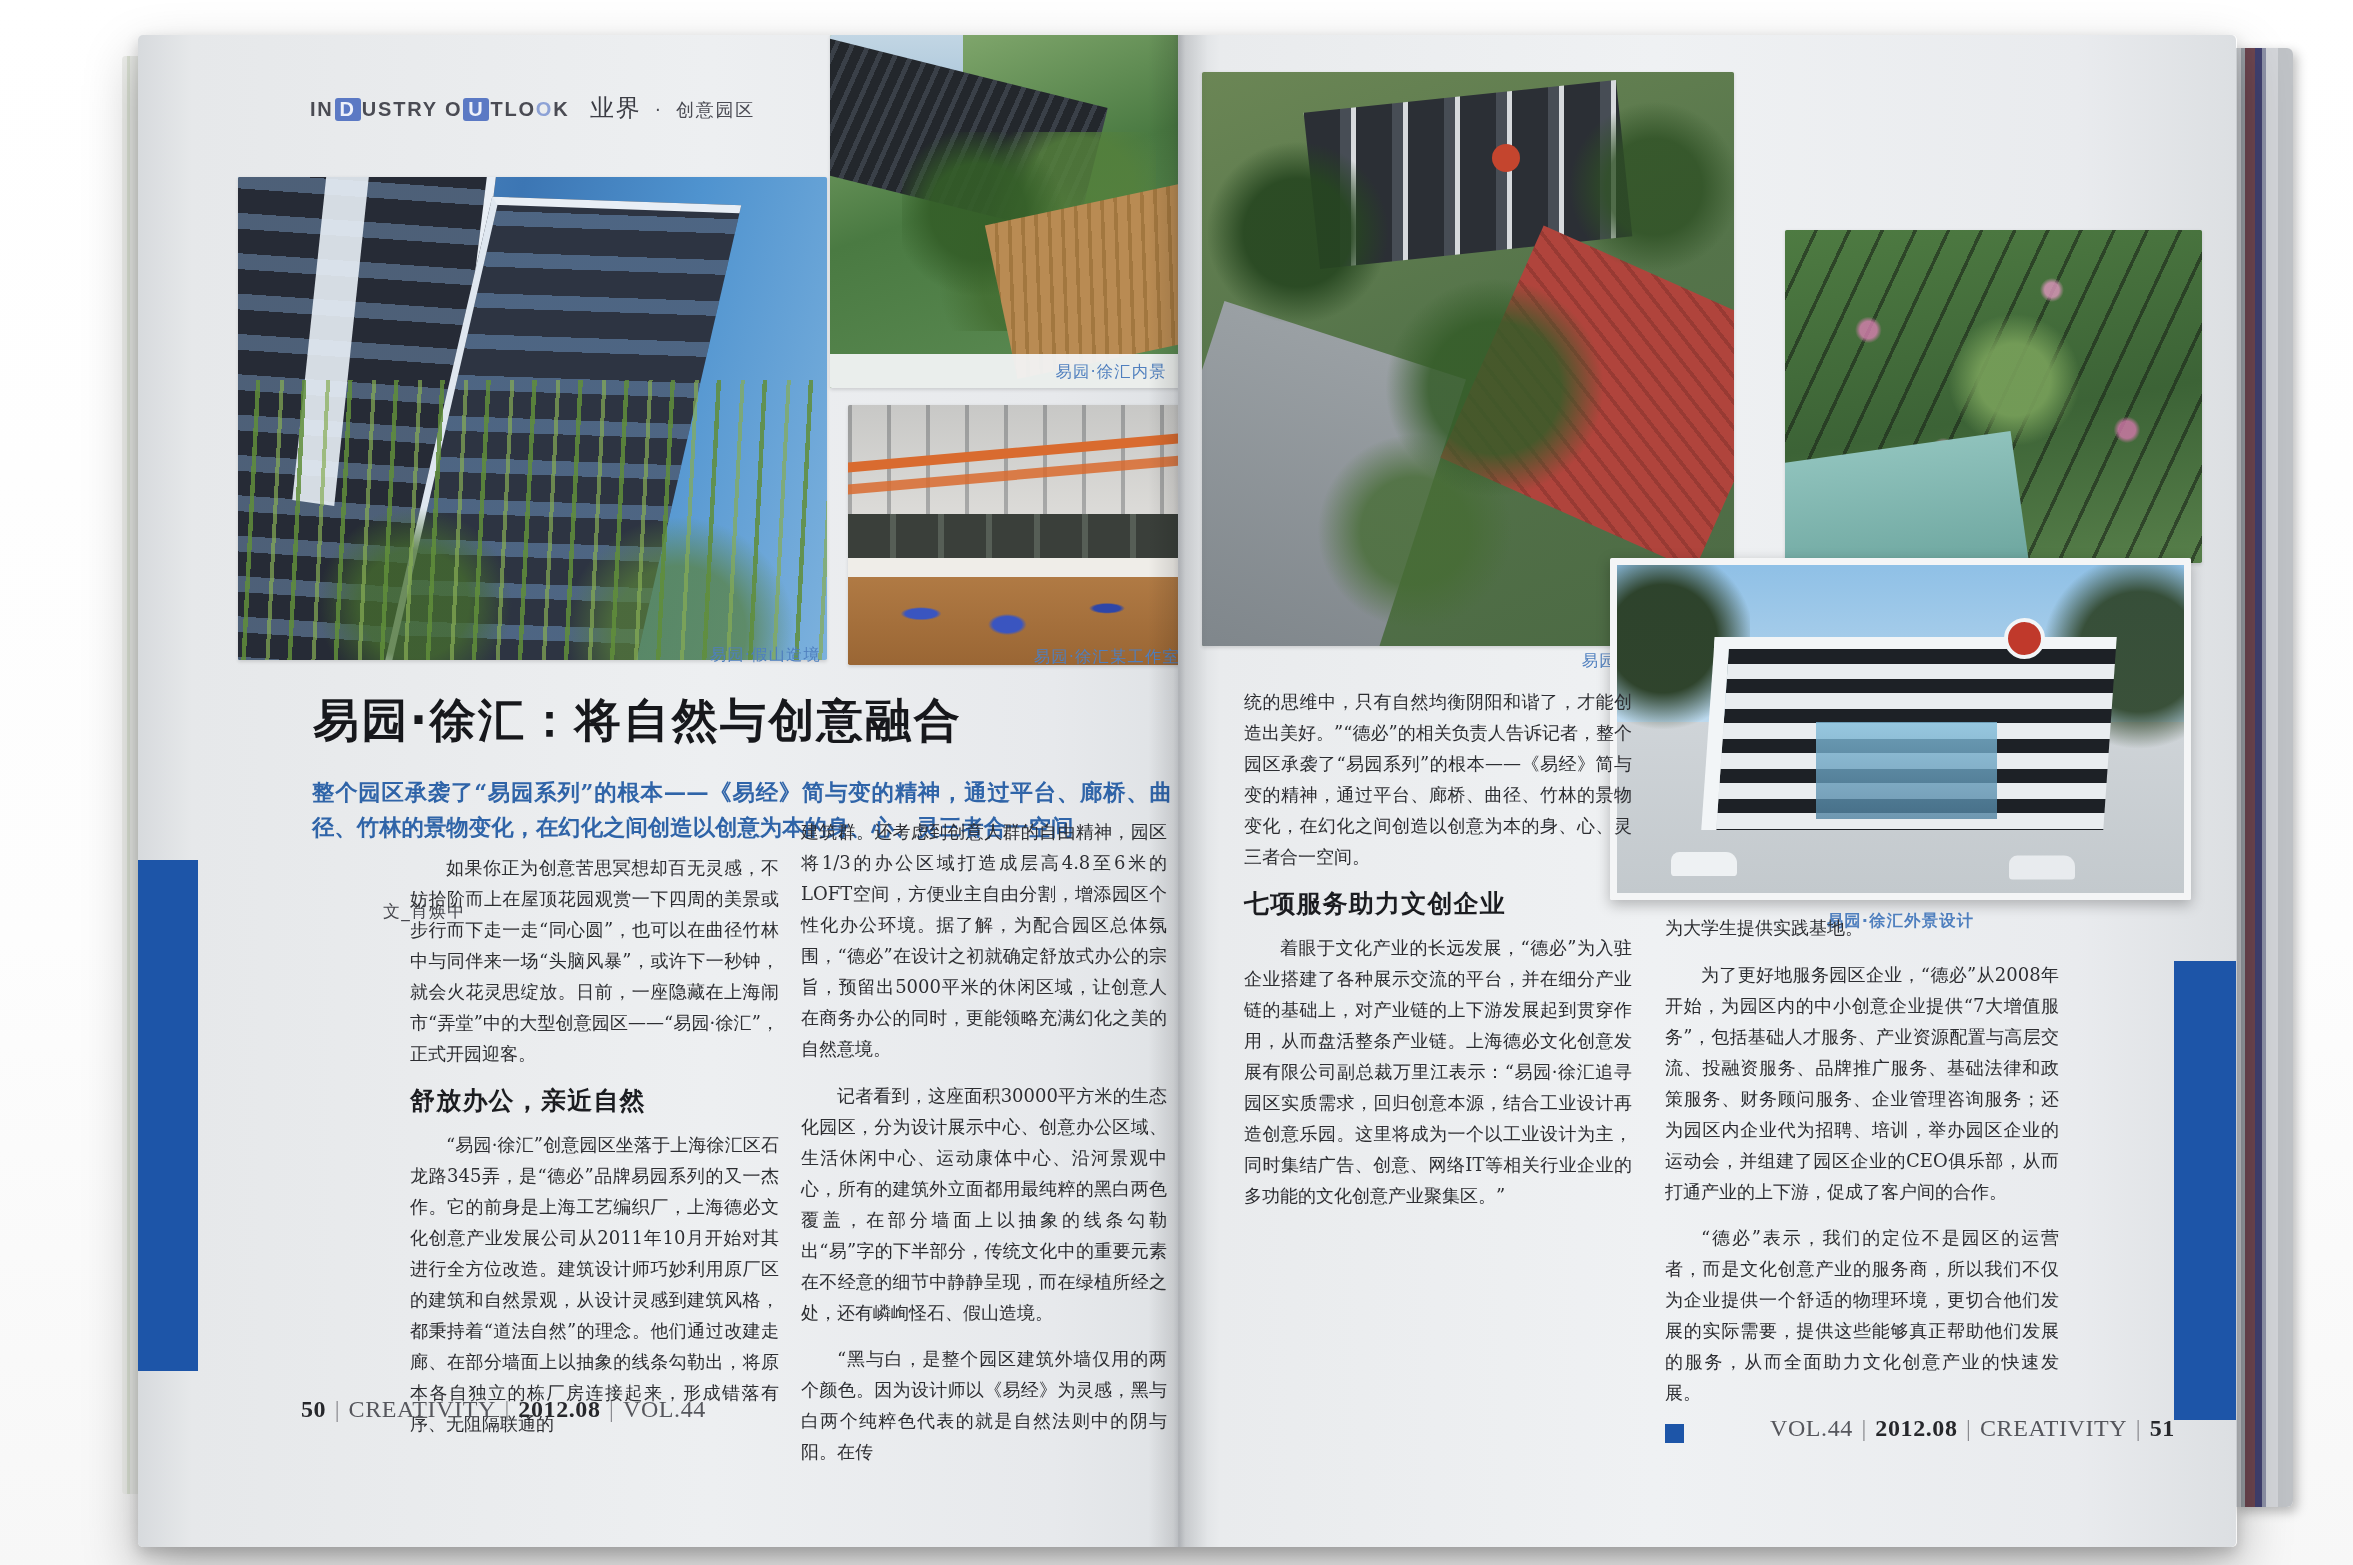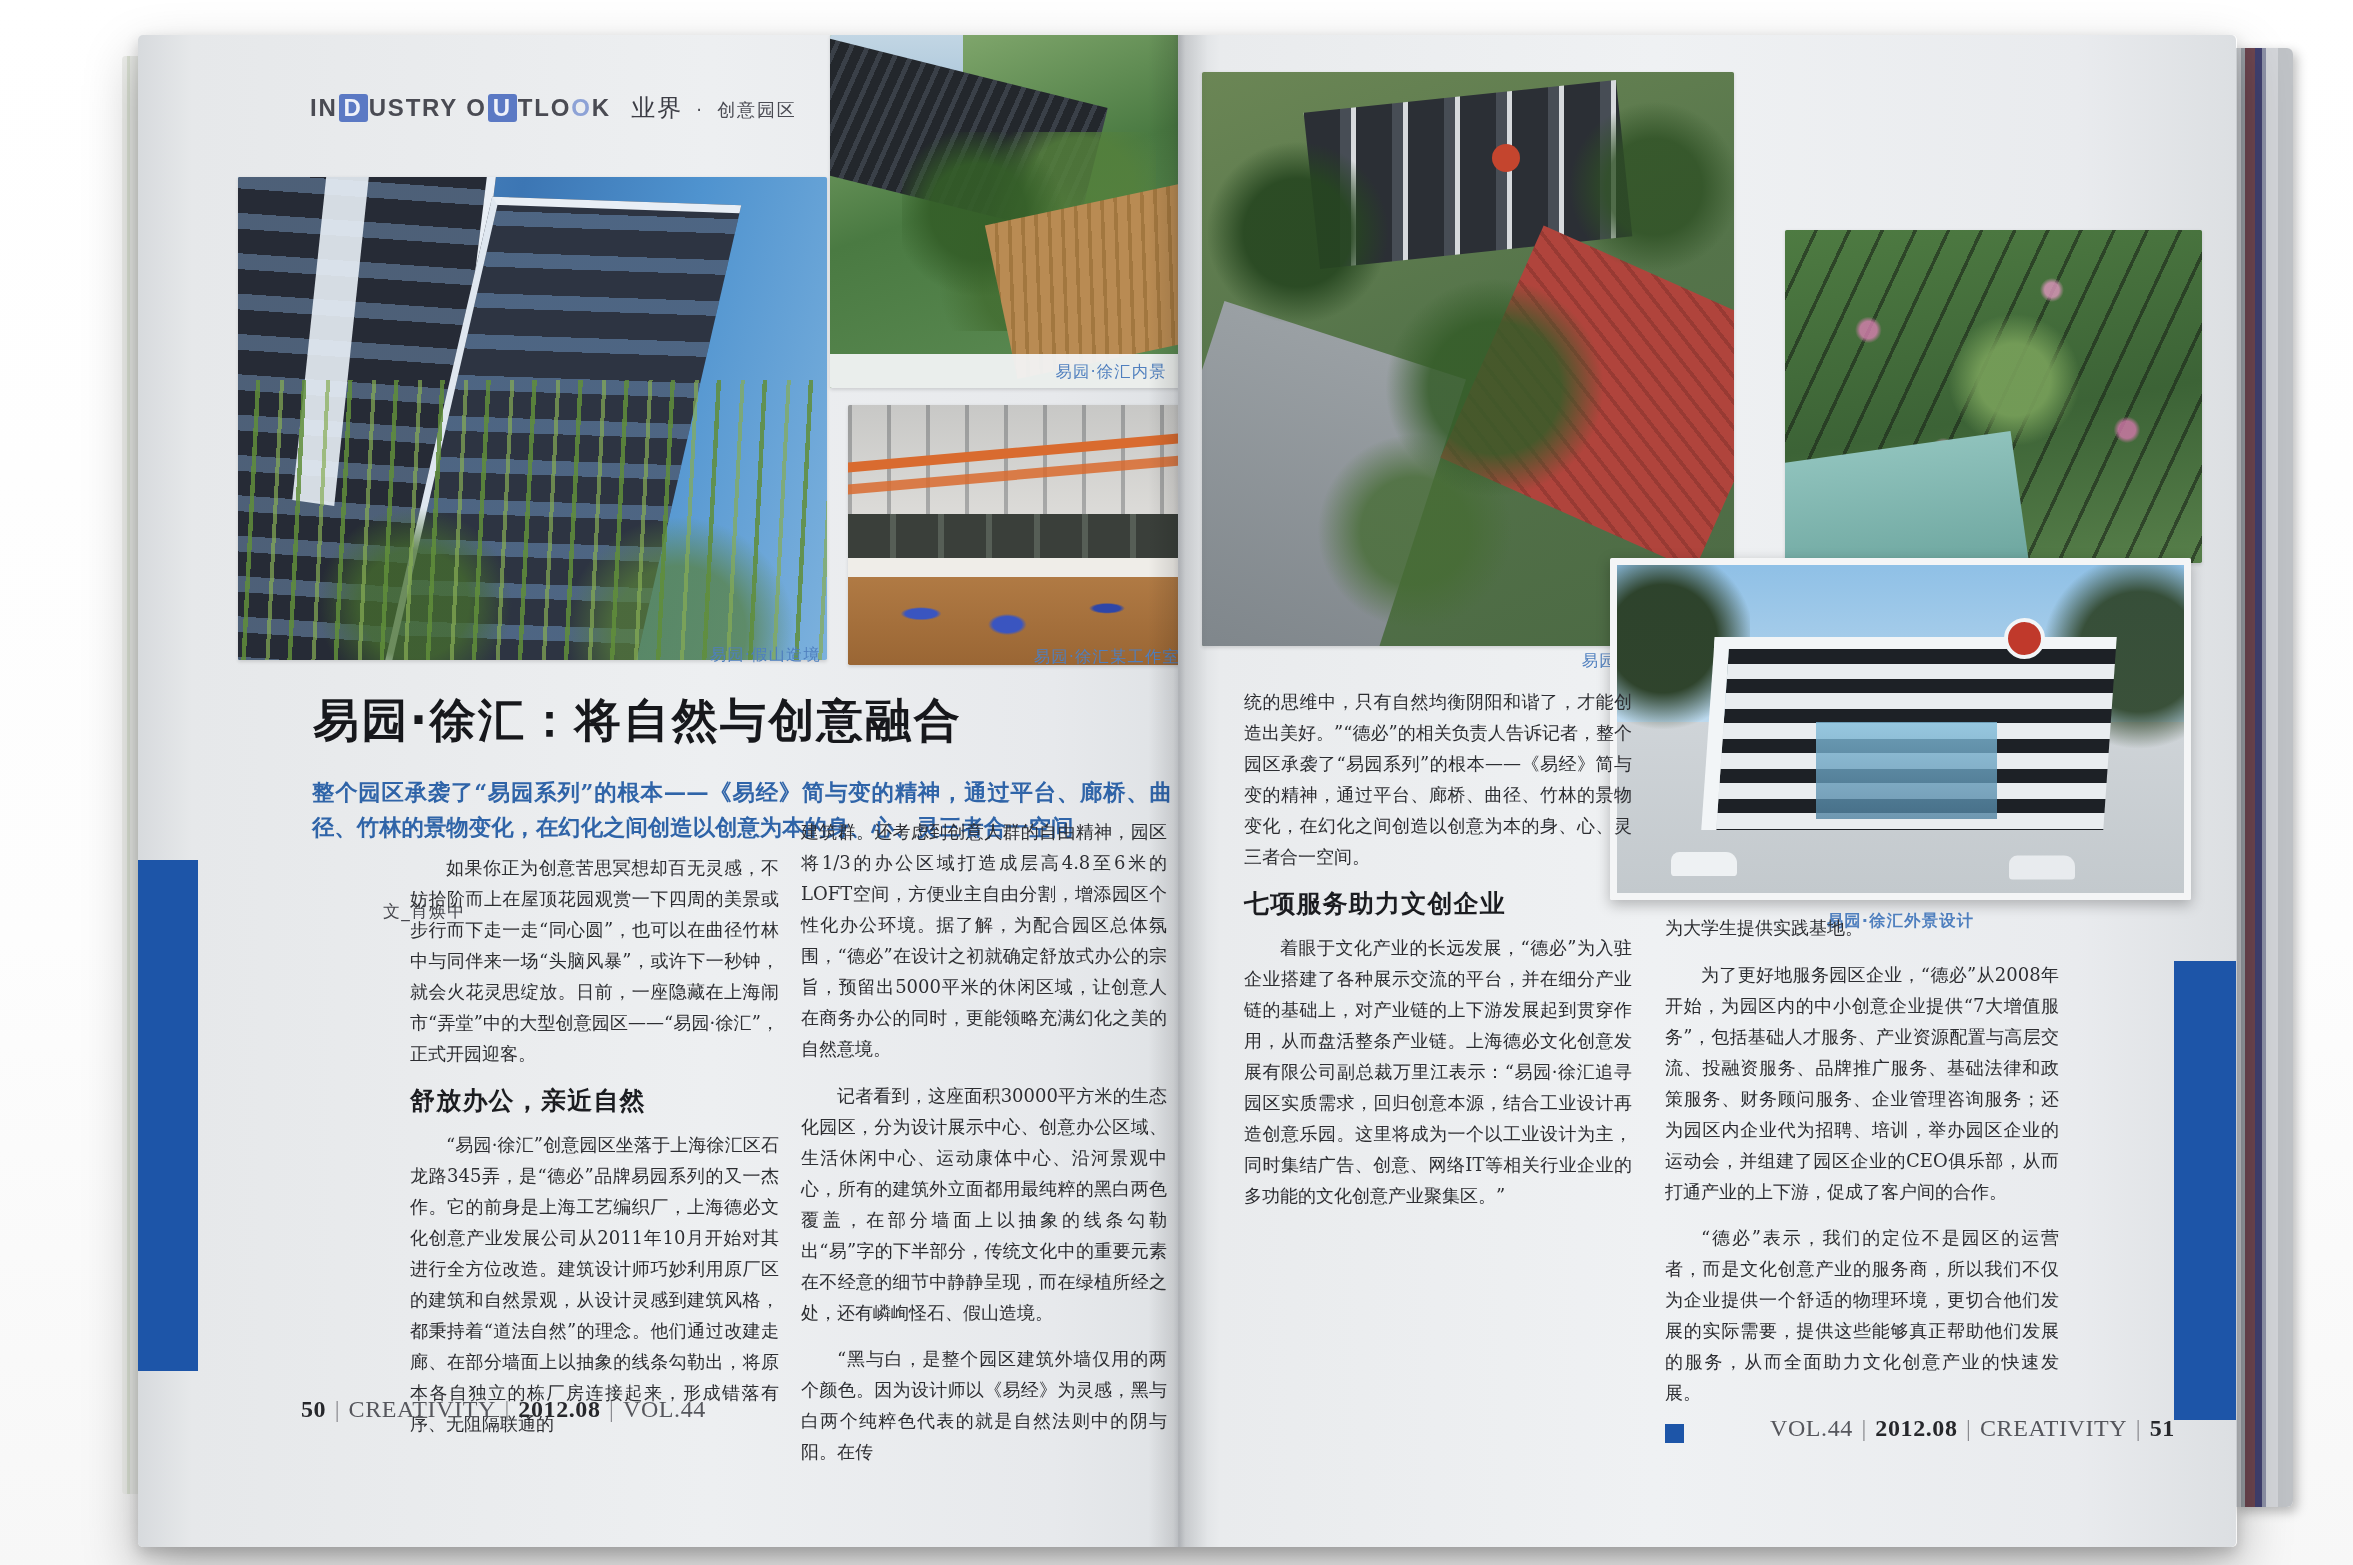--- a/index.html
+++ b/index.html
@@ -8,21 +8,21 @@
   .spread{position:absolute;left:138px;top:35px;width:2099px;height:1512px;box-shadow:0 24px 54px rgba(0,0,0,.28),0 6px 15px rgba(0,0,0,.18);border-radius:4.8px;}
   .page{position:absolute;top:0;height:100%;overflow:hidden;}
   .page.left{left:0;width:1040px;border-radius:4.8px 0 0 4.8px;background:linear-gradient(90deg,#d7dadd 0px,#e6e8ea 54px,#edeff1 55%,#e7e9ec 88%,#dfe2e5 100%);}
   .page.right{left:1040px;width:1058px;border-radius:0 4.8px 4.8px 0;background:linear-gradient(90deg,#d5d8db 0px,#e9ebed 42px,#eff1f3 45%,#e9ebee 85%,#dcdfe2 100%);}
   .spine{position:absolute;left:1010px;top:0;width:60px;height:100%;pointer-events:none;background:linear-gradient(90deg,rgba(0,0,0,0) 0%,rgba(0,0,0,.10) 42%,rgba(20,22,30,.20) 52%,rgba(0,0,0,.08) 62%,rgba(0,0,0,0) 100%);}
   
   .stack-right{position:absolute;left:2235px;top:48px;width:58px;height:1459px;border-radius:0 6px 6px 0;background:linear-gradient(90deg,#c9ccd0 0 6px,#9aa0a6 6px 9.7px,#6d4650 9.7px 20.5px,#40406f 20.5px 26.6px,#8d91a6 26.6px 31px,#d3d5d9 31px 43px,#bfc2c6 43px 58px);box-shadow:3.6px 4.8px 11px rgba(0,0,0,.25);}
   .stack-left{position:absolute;left:122px;top:56px;width:15.7px;height:1438px;border-radius:3.6px 0 0 3.6px;background:linear-gradient(90deg,#f0f1ee 0 4.8px,#dde3d6 4.8px 8.5px,#eceeea 8.5px 15.7px);}
   
   .hdr{position:absolute;left:172px;top:57px;white-space:nowrap;color:#44454d;letter-spacing:1.8px;}
-  .hdr .en{font-family:"Liberation Sans",sans-serif;font-size:24px;font-weight:bold;color:#4a4b53;}
+  .hdr .en{font-family:"Liberation Sans",sans-serif;font-size:20px;font-weight:bold;color:#4a4b53;}
   .hdr .en .boxed{display:inline-block;background:#5b79c4;color:#eef1fa;padding:0 4.8px;margin:0 1.2px;border-radius:3px;}
   .hdr .en .lite{color:#8da2d6;}
   .hdr .cnm{font-size:24px;color:#3b3c44;margin-left:15.7px;font-weight:500;}
   .hdr .cns{font-size:18px;color:#4a4b53;margin-left:8.5px;}
   .hdr .cnsep{font-size:18px;color:#4a4b53;margin-left:8.5px;}
   .title{position:absolute;left:175px;top:655px;width:858px;font-size:46px;font-weight:bold;color:#17181c;letter-spacing:2.4px;}
   .subtitle{position:absolute;left:174px;top:740px;width:860px;font-family:"DejaVu Serif",serif;font-size:22.4px;font-weight:bold;color:#2f64a8;line-height:35px;text-align:justify;}
   .byline{position:absolute;left:245px;top:865px;font-size:17px;color:#45464c;letter-spacing:1.2px;}
   .col{position:absolute;text-align:justify;font-family:"DejaVu Serif",serif;font-size:18px;line-height:31px;color:#2c2d31;}
   .col p{margin:0 0 15.7px 0;}

